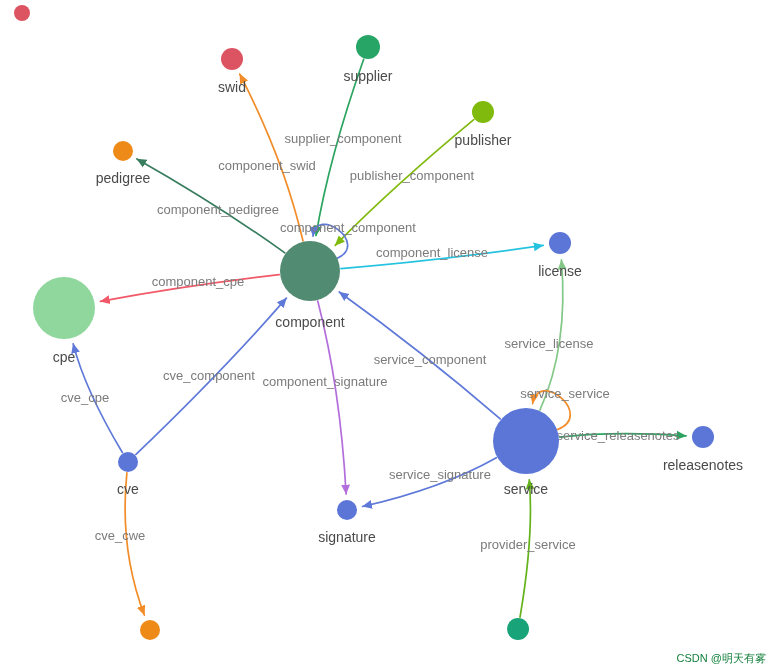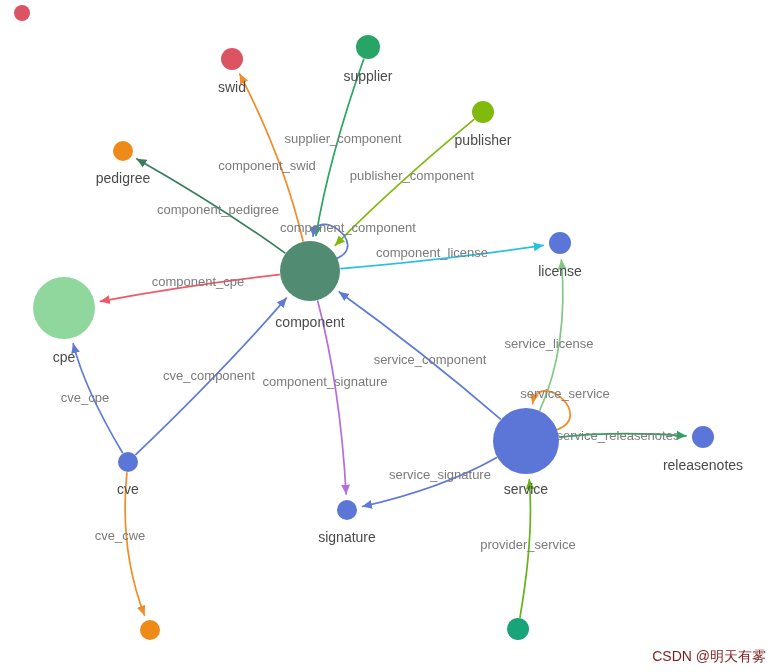--- a/index.html
+++ b/index.html
@@ -17,22 +17,22 @@
     fill:#7b7b7b;
   }
   .node-label{
     font-family:"Liberation Sans", sans-serif;
     font-size:14px;
     fill:#4a4a4a;
   }
   .watermark{
     position:absolute;
     right:10px;bottom:6px;
-    font-size:14px;
-    color:#7f1d1d;
+    font-size:11px;
+    color:#15803d;
     user-select:none;
   }
 </style>
 </head>
 <body>
 
 <div class="stage">
   <svg id="graph-svg" width="776" height="672" viewBox="0 0 776 672">
       <defs>
         <marker id="arw0" viewBox="0 0 10 10" refX="8.5" refY="5" markerWidth="6.5" markerHeight="6.5" orient="auto">

